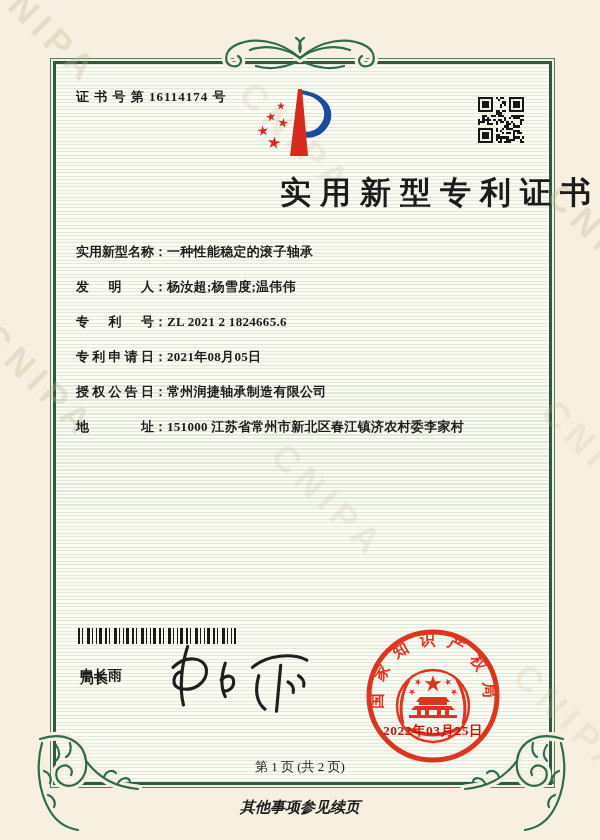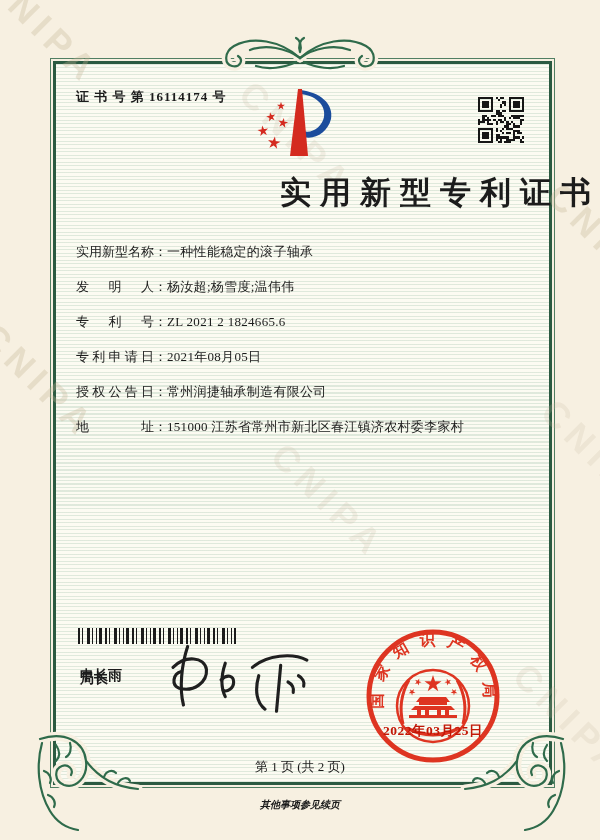--- a/index.html
+++ b/index.html
@@ -28,21 +28,21 @@
       rgba(121,168,140,0.22) 0px, rgba(121,168,140,0.22) 1px,
       rgba(0,0,0,0) 1px, rgba(0,0,0,0) 3.5px);
   }
   .cert-no{position:absolute; left:76px; top:88px; z-index:2; font-size:13px; font-weight:bold; letter-spacing:1px;}
   .logo{position:absolute; left:254px; top:86px; z-index:2;}
   .qr{position:absolute; left:478px; top:97px; width:46px; height:46px; z-index:2;}
   .title{
     position:absolute; left:0; right:0; top:172px; z-index:2;
     text-align:right; font-size:31px; font-weight:bold; letter-spacing:9px; text-indent:9px;
   }
-  .fields{position:absolute; left:76px; top:244px; width:460px; z-index:2; font-size:13px; font-weight:normal;}
+  .fields{position:absolute; left:76px; top:244px; width:460px; z-index:2; font-size:13px; font-weight:bold;}
   .frow{height:15px; line-height:15px; margin-bottom:20px; white-space:nowrap;}
   .flabel{display:inline-block; width:78px; text-align:justify; text-align-last:justify; vertical-align:top;}
   .flabel.second{margin-left:26px;}
   .fvalue{letter-spacing:0.3px;}
   .paras{
     position:absolute; left:76px; top:486px; width:452px; z-index:2;
     font-size:12.5px; line-height:19.5px; font-style:italic; font-weight:bold; color:#222;
   }
   .paras p{margin:0; text-indent:2em;}
   .barcode{
@@ -57,21 +57,21 @@
   }
   .official-title{position:absolute; left:80px; top:670px; z-index:2; font-size:14px; font-weight:bold; font-family:"Liberation Sans","DejaVu Sans",sans-serif;}
   .official-name{position:absolute; left:80px; top:667px; z-index:2; font-size:14px; font-weight:bold; font-family:"Liberation Sans","DejaVu Sans",sans-serif;}
   .signature{position:absolute; left:158px; top:636px; z-index:3;}
   .seal{position:absolute; left:363px; top:626px; width:140px; height:140px; z-index:3; opacity:0.95;}
   .seal-date{
     position:absolute; left:360px; top:722px; width:146px; z-index:4;
     text-align:center; color:#c21807; font-size:13.5px; font-weight:bold; letter-spacing:0.5px;
   }
   .page-info{position:absolute; left:0; right:0; top:758px; z-index:2; text-align:center; font-size:13px;}
-  .note{position:absolute; left:0; right:0; top:798px; z-index:2; text-align:center; font-size:10px; font-style:italic; font-weight:bold;}
+  .note{position:absolute; left:0; right:0; top:798px; z-index:2; text-align:center; font-size:15px; font-style:italic; font-weight:bold;}
   .orn{position:absolute; z-index:2; pointer-events:none;}
   .orn.top-center{left:200px; top:28px;}
   .orn.bottom-left{left:26px; top:731px;}
   .orn.bottom-right{left:459px; top:731px; transform:scaleX(-1);}
 </style>
 </head>
 <body>
 
 <div class="page">
 

